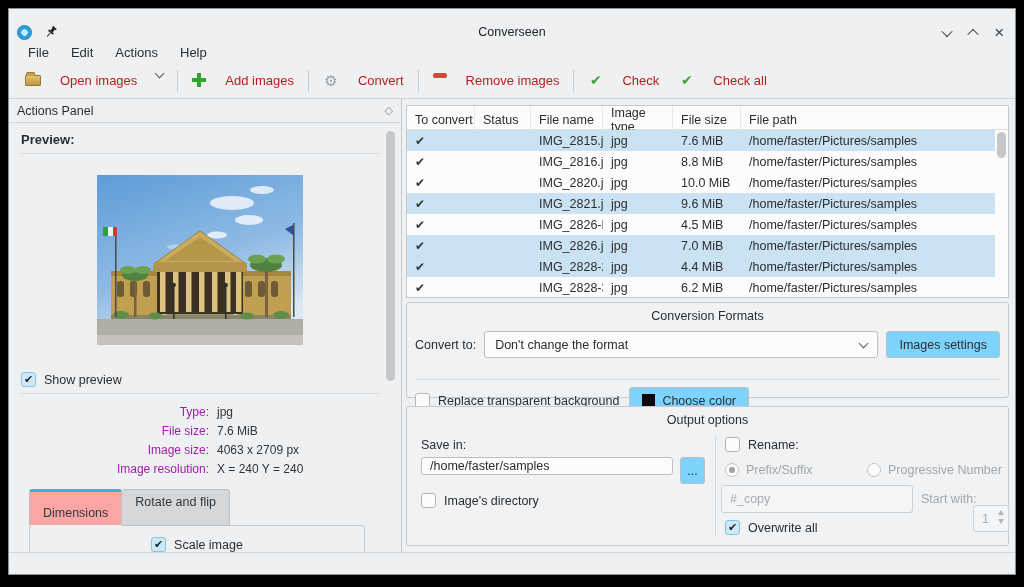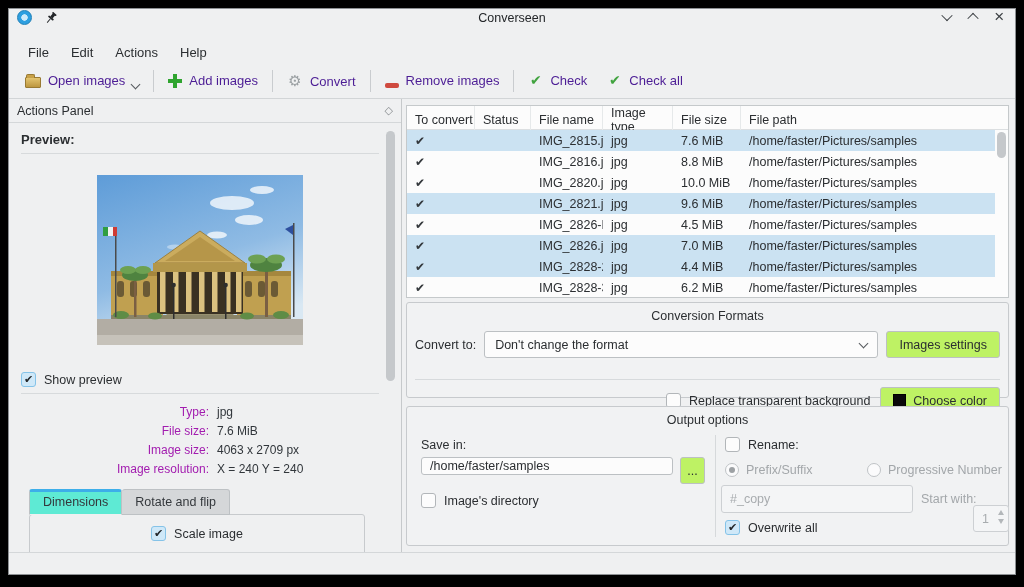--- a/index.html
+++ b/index.html
@@ -1,38 +1,38 @@
 <!DOCTYPE html>
 <html><head>
 <meta charset="utf-8">
 <style>
   * { box-sizing: border-box; margin: 0; padding: 0; }
   html,body { width:1024px; height:587px; background:#000; font-family:"Liberation Sans","DejaVu Sans",sans-serif; overflow:hidden; }
   .window { position:absolute; left:8px; top:8px; width:1008px; height:567px; background:#eff0f1; border:1px solid #8d9093; display:flex; flex-direction:column; color:#2b2e31; }
 
   
-  .titlebar { height:28px; flex:none; display:flex; align-items:flex-end; padding:16px 8px; position:relative; }
+  .titlebar { height:28px; flex:none; display:flex; align-items:flex-start; padding:16px 8px; position:relative; }
   .app-icon { width:15px; height:15px; border-radius:50%; flex:none;
     background:radial-gradient(circle at 50% 50%, #cdeafa 0 32%, #2d9fe0 38% 100%); border:1px solid #1d7fb7; }
   .pin-icon { margin-left:12px; flex:none; width:14px; height:14px; }
   .tb-title { position:absolute; left:0; right:0; text-align:center; font-size:12.5px; color:#232629; }
   .wc { margin-left:auto; display:flex; gap:10px; align-items:center; z-index:2; }
   .wbtn { width:16px; height:16px; display:flex; align-items:center; justify-content:center; cursor:pointer; }
   .chev { width:8px; height:8px; border-right:1.6px solid #3c4044; border-bottom:1.6px solid #3c4044; display:inline-block; }
   .chev.down { transform:rotate(45deg) translate(-1px,-1px); }
   .chev.up { transform:rotate(-135deg) translate(-1px,-1px); }
   .xglyph::before { content:"×"; font-size:17px; line-height:14px; color:#3c4044; }
 
   
   .menubar { height:22px; flex:none; display:flex; align-items:center; padding:0 10px; gap:4px; }
   .menu-item { font-size:13px; padding:2px 9px; border-radius:3px; cursor:default; }
 
   
   .toolbar { height:36px; flex:none; display:flex; align-items:center; padding:0 6px; border-bottom:1px solid #d2d5d7; }
-  .tbtn { display:flex; align-items:flex-end; gap:7px; padding:5px 10px; font-size:13px; background:transparent; border:0; color:#4c1d95; cursor:pointer; }
+  .tbtn { display:flex; align-items:flex-start; gap:19px; padding:5px 10px; font-size:13px; background:transparent; border:0; color:#b91c1c; cursor:pointer; }
   .tsep { width:1px; height:22px; background:#c9cccf; margin:0 4px; flex:none; }
   .icon-folder { width:16px; height:11px; position:relative; border-radius:1px;
     background:linear-gradient(#e3c470,#bd9740); border:1px solid #997a33; flex:none; margin-top:2px; }
   .icon-folder::before { content:""; position:absolute; top:-4px; left:0px; width:7px; height:3px;
     background:#c8a148; border:1px solid #997a33; border-bottom:none; border-radius:2px 2px 0 0; }
   .icon-plus { width:14px; height:14px; flex:none;
     background:linear-gradient(#2fa42f,#2fa42f) center/14px 4px no-repeat,
                linear-gradient(#2fa42f,#2fa42f) center/4px 14px no-repeat; border-radius:2px; }
   .icon-gear { width:16px; height:16px; flex:none; text-align:center; }
   .icon-gear::before { content:"⚙"; font-family:"DejaVu Sans",sans-serif; font-size:15px; line-height:16px; color:#9ba0a3; }
@@ -58,21 +58,21 @@
   .preview-wrap { margin:21px auto 0; width:206px; height:170px; }
   .cbrow { display:flex; align-items:center; gap:8px; font-size:12.5px; margin-top:27px; cursor:default; }
   .cb { width:15px; height:15px; border:1px solid #b2b6b9; border-radius:3px; background:#fcfcfc; position:relative; flex:none; }
   .cb.checked { background:#cfe8f8; border-color:#85c3e8; }
   .cb.checked::after { content:"✔"; font-family:"DejaVu Sans",sans-serif; position:absolute; inset:0; text-align:center; font-size:11px; line-height:14px; color:#232629; font-weight:bold; }
   .infogrid { margin-top:11px; display:grid; grid-template-columns:188px auto; column-gap:8px; row-gap:5px; font-size:12px; }
   .infogrid .il { text-align:right; color:#a21caf; }
   .infogrid .iv { color:#31363b; }
   .tabs { display:flex; margin-top:13px; padding-left:8px; }
   .tab { font-size:12.5px; padding:5px 13px 5px; border:1px solid #bdc1c4; background:#d5d7d9; color:#34383c; border-radius:3px 3px 0 0; cursor:pointer; }
-  .tab.active { background:#5eead4; border-top:3px solid #3daee9; border-bottom-color:#eff0f1; padding-top:3px; }
+  .tab.active { background:#fca5a5; border-top:3px solid #3daee9; border-bottom-color:#eff0f1; padding-top:14px; }
   .tab + .tab { border-left:none; }
   .scalebox { margin-left:8px; width:336px; height:80px; border:1px solid #c7cacd; border-radius:3px; margin-top:-1px; padding-top:11px; }
   .scalebox .cbrow { justify-content:center; margin-top:0; }
   .partial-input { width:92px; height:24px; background:#fcfcfc; border:1px solid #bcc0c3; border-radius:3px; margin:11px 0 0 48px; }
   .vscroll { position:absolute; top:4px; bottom:4px; width:9px; }
   .dock .vscroll { right:6px; }
   .vthumb { position:absolute; left:0; width:9px; border-radius:5px; background:#c5c8cb; }
 
   .splitter { width:4px; flex:none; cursor:col-resize; }
 
@@ -94,23 +94,23 @@
   .tscroll .vthumb { top:0; height:26px; }
 
   
   .groupbox { border:1px solid #c7cacd; border-radius:3px; background:#f1f2f3; position:relative; }
   .gtitle { text-align:center; font-size:12.5px; padding-top:6px; }
   .conv { height:96px; flex:none; margin-top:4px; }
   .convrow { display:flex; align-items:center; gap:8px; padding:8px 8px 12px 8px; }
   .lbl { font-size:12.5px; flex:none; }
   .combo { flex:1; height:27px; background:#fcfcfc; border:1px solid #bcc0c3; border-radius:3px; display:flex; align-items:center; padding:0 10px; font-size:12.5px; cursor:pointer; }
   .combo .dd-chev { margin-left:auto; }
-  .btn { height:27px; background:#bef264; border:1px solid #bcc0c3; border-radius:3px; font-size:12.5px; padding:0 12px; display:flex; align-items:center; gap:7px; color:#2b2e31; cursor:pointer; flex:none; }
+  .btn { height:27px; background:#7dd3fc; border:1px solid #bcc0c3; border-radius:3px; font-size:12.5px; padding:0 12px; display:flex; align-items:center; gap:7px; color:#2b2e31; cursor:pointer; flex:none; }
   .conv .hline { margin:9px 8px 0; }
-  .bgrow { display:flex; align-items:center; justify-content:flex-end; gap:10px; padding:7px 8px 0; }
+  .bgrow { display:flex; align-items:center; gap:10px; padding:7px 8px 0; }
   .bgrow .cbrow { margin-top:0; }
   .swatch { width:13px; height:13px; background:#0a0a0a; border:1px solid #000; flex:none; }
 
   .out { height:140px; flex:none; margin-top:8px; }
   .abs { position:absolute; }
   .vdiv { position:absolute; left:308px; top:28px; bottom:8px; width:1px; background:#d6d9db; }
   .tinput { background:#fcfcfc; border:1px solid #bcc0c3; border-radius:3px; font-size:12.5px; font-family:"Liberation Sans",sans-serif; color:#2b2e31; padding:0 8px; }
   .tinput:disabled { color:#a8acaf; background:#f4f5f6; border-color:#cdd0d3; }
   .graytxt { color:#a3a7aa; }
   .radio { width:14px; height:14px; border:1px solid #bfc3c6; border-radius:50%; background:#fbfbfc; flex:none; position:relative; }

